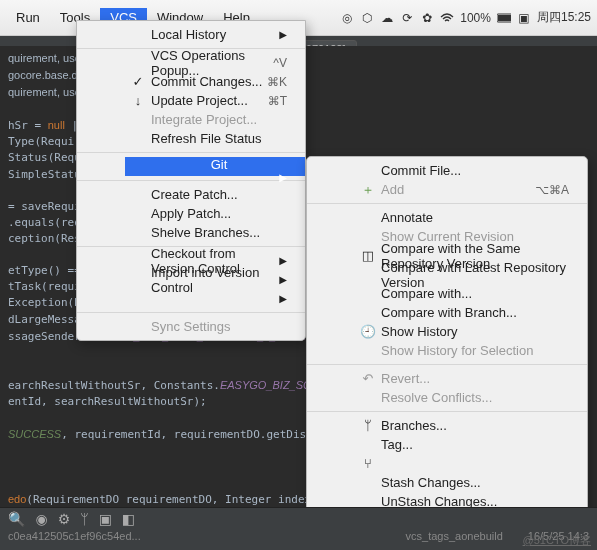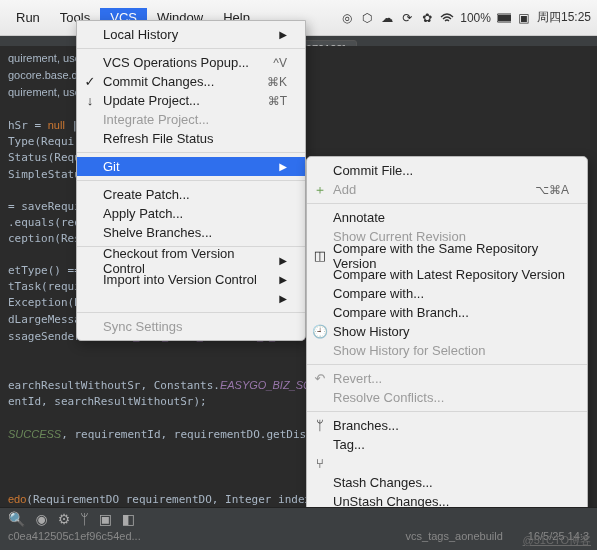--- a/index.html
+++ b/index.html
@@ -15,23 +15,23 @@
 .tab { background: #4b4e50; border: 1px solid #555; padding: 2px 10px; border-radius: 3px 3px 0 0; margin-left: 170px; }
 
 .editor { position: absolute; top: 46px; left: 0; width: 100%; height: 504px; background: #2b2b2b; color: #a9b7c6; font-family: Menlo, Consolas, monospace; font-size: 11px; line-height: 16px; padding: 4px 8px; white-space: pre; overflow: hidden; }
 .kw { color: #cc7832; }
 .const { color: #9876aa; font-style: italic; }
 .cls { color: #a9b7c6; }
 .succ { color: #6a8759; font-style: italic; }
 .typ { color: #cc7832; font-style: italic; }
 
 .dropdown { position: absolute; top: 20px; left: 76px; width: 230px; background: #f0f0f0; border: 1px solid #b8b8b8; box-shadow: 2px 4px 12px rgba(0,0,0,.3); border-radius: 0 0 5px 5px; padding: 4px 0; }
-.mrow { display: flex; align-items: center; height: 19px; padding: 0 18px 0 26px; font-size: 13px; color: #222; position: relative; }
+.mrow { display: flex; align-items: center; height: 19px; padding: 0 18px 0 26px; font-size: 13px; color: #222; position: relative; margin-left: 48px; }
 .mrow.disabled { color: #9b9b9b; }
-.mrow.hl { background: #2f6fed; color: #fff; }
+.mrow.hl { background: #2f6fed; color: #fff; flex-direction: column; }
 .mrow .sc { margin-left: auto; font-size: 12px; color: #666; }
 .mrow .arrow { margin-left: auto; font-size: 10px; }
 .mrow .micon { position: absolute; left: 6px; width: 14px; height: 14px; display: flex; align-items: center; justify-content: center; }
 .sep { height: 1px; background: #d6d6d6; margin: 4px 0; }
 
 .submenu { position: absolute; top: 156px; left: 306px; width: 282px; background: #f0f0f0; border: 1px solid #b8b8b8; box-shadow: 2px 4px 12px rgba(0,0,0,.3); border-radius: 5px; padding: 4px 0; }
 
 .statusbar { position: absolute; left: 0; bottom: 0; width: 100%; background: #3c3f41; border-top: 1px solid #222; }
 .sbicons { height: 22px; display: flex; align-items: center; gap: 10px; padding: 0 8px; color: #aaa; font-size: 14px; }
 .sbrow { height: 20px; display: flex; align-items: flex-start; padding: 0 8px; color: #888; font-size: 11px; }

